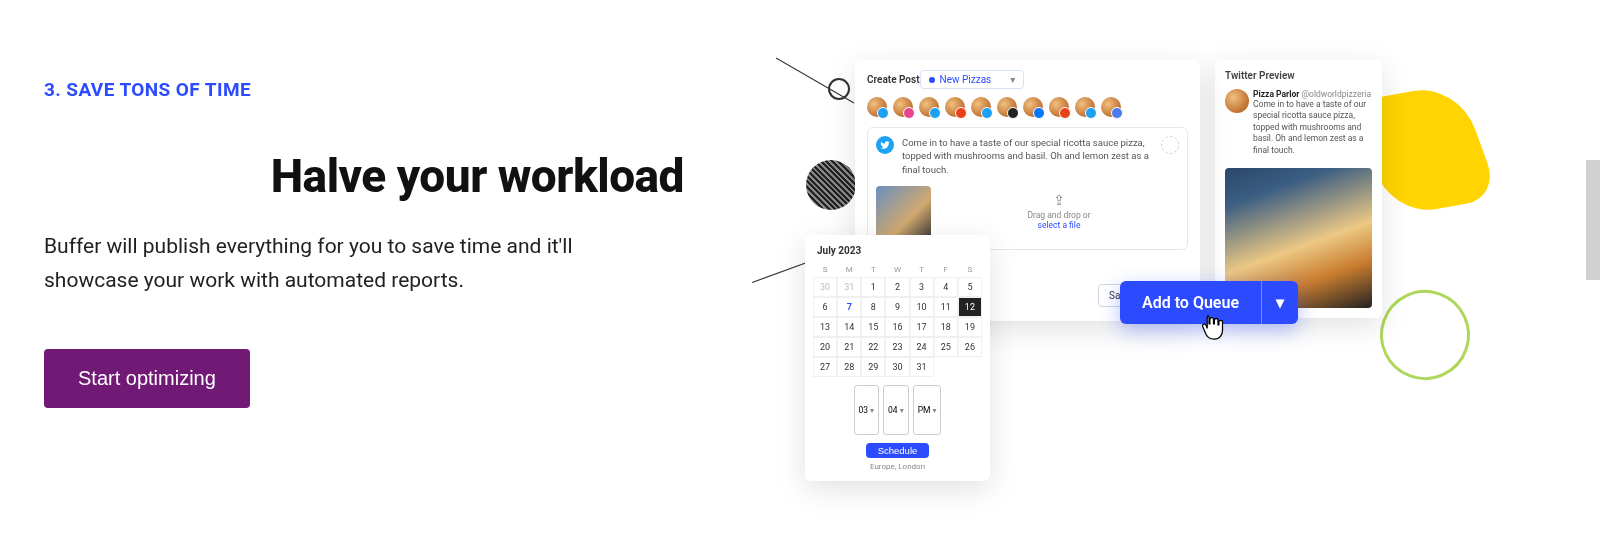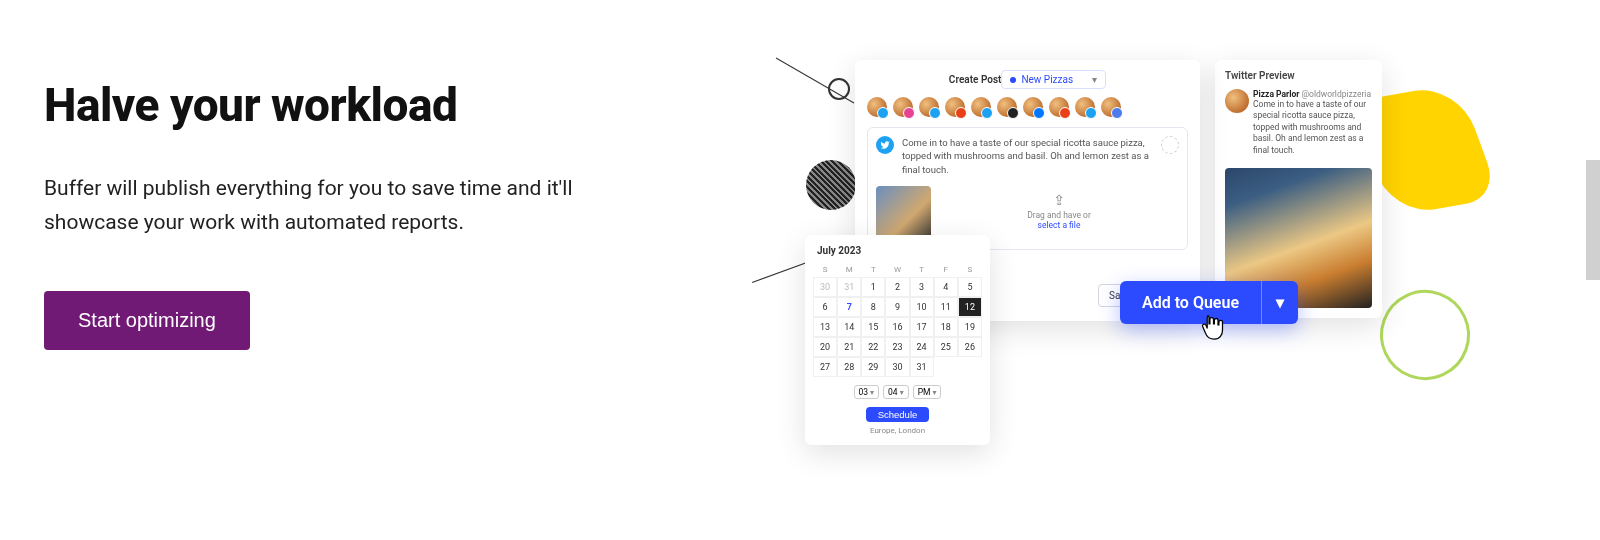--- a/index.html
+++ b/index.html
@@ -21,22 +21,23 @@
     color: #2c4bff;
     font-weight: 700;
     font-size: 19px;
     letter-spacing: 0.4px;
     margin-bottom: 48px;
   }
   .headline {
     font-size: 46px;
     font-weight: 800;
     color: #111;
-    margin-bottom: 40px;
+    margin-bottom: 27px;
     letter-spacing: -0.5px;
+    text-align: right;
   }
   .body-copy {
     font-size: 21px;
     line-height: 1.6;
     color: #222;
     margin-bottom: 52px;
     max-width: 620px;
   }
   .cta {
     display: inline-block;
@@ -112,21 +113,21 @@
     width: 345px;
     background: #fff;
     border-radius: 6px;
     box-shadow: 0 8px 30px rgba(0,0,0,0.12);
     padding: 10px 12px 14px;
     font-size: 10px;
     color: #333;
   }
   .composer-head {
     display: flex;
-    justify-content: center;
+    justify-content: flex-start;
     align-items: center;
     margin-bottom: 8px;
   }
   .select {
     border: 1px solid #d7e0ff;
     border-radius: 4px;
     padding: 3px 8px;
     font-size: 10px;
     color: #2c4bff;
     display: flex;
@@ -306,21 +307,21 @@
   }
   .cal-grid .d.mute { color: #bbb; }
   .cal-grid .d.today { color: #2c4bff; font-weight:600;}
   .cal-grid .d.sel { background: #222; color: #fff; }
   .cal-time {
     display: flex; justify-content: center; gap: 4px;
     margin-top: 8px;
   }
   .cal-time .sel {
     border: 1px solid #ccc; border-radius: 3px;
-    font-size: 8.5px; padding: 1px 4px;
+    font-size: 8.5px; padding: 19px 4px;
     display:flex; align-items:center; gap:2px;
   }
   .cal-time .sel::after { content:'▾'; color:#888; font-size:8px;}
   .sched-btn {
     display: block;
     margin: 8px auto 4px;
     background: #2c4bff;
     color: #fff;
     border: none;
     border-radius: 4px;
@@ -335,20 +336,21 @@
     position: absolute;
     right: 0; top: 160px;
     width: 14px; height: 120px;
     background: #d0d0d0;
   }
 </style>
 </head>
 <body>
 
 <div class="left-col">
+  <div class="eyebrow">3. SAVE TONS OF TIME</div>
   <h1 class="headline">Halve your workload</h1>
   <p class="body-copy">Buffer will publish everything for you to save time and it'll showcase your work with automated reports.</p>
   <button class="cta">Start optimizing</button>
 </div>
 
 <div class="cluster">
 
   <div class="scribble-yellow"></div>
   <div class="scribble-green"></div>
   <div class="scribble-dark"></div>
@@ -395,21 +397,21 @@
               <path d="M23 3a10.9 10.9 0 01-3.14 1.53 4.48 4.48 0 00-7.86 3v1A10.66 10.66 0 013 4s-4 9 5 13a11.64 11.64 0 01-7 2c9 5 20 0 20-11.5a4.5 4.5 0 00-.08-.83A7.72 7.72 0 0023 3z"></path>
             </svg>
         </div>
         <div class="post-text">Come in to have a taste of our special ricotta sauce pizza, topped with mushrooms and basil. Oh and lemon zest as a final touch.</div>
         <div class="emoji-circle"></div>
       </div>
       <div class="attach-row">
         <div class="thumb"></div>
         <div class="dropzone">
           <span class="icon">⇪</span>
-          <span>Drag and have or</span><br>
+          <span>Drag and drop or</span><br>
           <span class="link">select a file</span>
         </div>
       </div>
     </div>
     <div class="composer-foot">
       <div class="draft-btn">
         <span>Save as Draft</span>
       </div>
     </div>
   </div>

